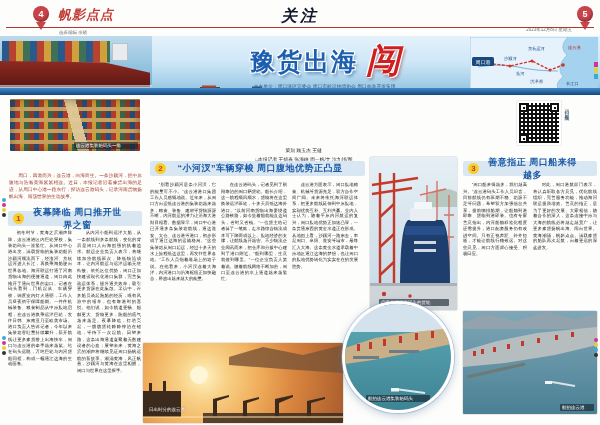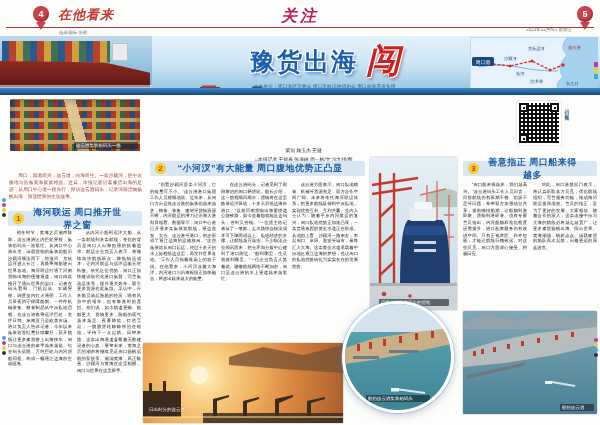--- a/index.html
+++ b/index.html
@@ -16,21 +16,21 @@
   
   .hdr-rule{left:6px;top:27px;width:588px;border-top:1.5px solid #b5342f;}
   .pin{width:16px;height:16px;background:#c8444a;border-radius:50%;color:#fff;
        font-weight:bold;font-size:9px;display:flex;align-items:center;justify-content:center;
        box-shadow:inset -1px -2px 2px rgba(0,0,0,.25);}
   .pin-tail{width:0;height:0;border-left:5px solid transparent;border-right:5px solid transparent;
        border-top:8px solid #c8444a;}
   .masthead{font-family:"Liberation Serif",serif;font-style:italic;font-weight:bold;
        color:#c13c35;font-size:13px;letter-spacing:1px;}
   .sec-title{font-family:"Liberation Serif",serif;font-style:italic;font-weight:bold;
-       color:#be185d;font-size:16px;letter-spacing:3px;}
+       color:#0f172a;font-size:16px;letter-spacing:3px;}
   .muted{color:#777;}
   
   .banner{left:0;top:36px;width:600px;height:57px;overflow:hidden;
       background:linear-gradient(180deg,#e4f2fb 0%,#cfe7f7 45%,#aed4ec 75%,#8fc0de 100%);padding-left:20px;}
   .banner-bar{left:0;top:88px;width:600px;height:7px;
       background:linear-gradient(180deg,#4189c9,#16477e);}
   .btitle{font-weight:900;font-size:25px;color:#1c5fae;letter-spacing:2px;
       text-shadow:1px 1px 0 #fff,-1px -1px 0 #fff,1px -1px 0 #fff,-1px 1px 0 #fff,2px 3px 3px rgba(20,70,130,.45);}
   .btitle-red{font-family:"Liberation Serif",serif;font-weight:900;font-style:italic;font-size:34px;
       color:#cf1f1f;line-height:.8;
@@ -68,21 +68,21 @@
 </style>
 </head>
 <body>
 
 <div class="page">
 
   <div class="abs" style="left:33px;top:6px;">
     <div class="pin">4</div>
     <div class="pin-tail" style="margin-left:3px;"></div>
   </div>
-  <div class="abs masthead" style="left:58px;top:6px;">在他看来</div>
+  <div class="abs masthead" style="left:58px;top:6px;">帆影点点</div>
   <div class="abs muted" style="left:59px;top:20px;">
     <span class="cap">值班编辑 张晓</span>
   </div>
   <div class="abs sec-title" style="left:0;right:0;top:6px;text-align:center;">关注</div>
   <div class="abs muted" style="right:28px;top:17px;">
     <span class="cap" style="transform-origin:100% 50%;">2023年12月8日 星期五</span>
   </div>
   <div class="abs" style="left:577px;top:6px;">
     <div class="pin">5</div>
     <div class="pin-tail" style="margin-left:3px;"></div>
@@ -161,32 +161,32 @@
       <span class="cap">连云港集装箱码头一角</span>
     </div>
   </div>
 
   <div class="abs col intro" style="left:9px;top:172px;width:133px;height:37px;">
     <div class="m78">周口，因港而兴；连云港，向海而生。一条沙颍河，把中原腹地与浩瀚黄海紧紧相连。近日，本报记者沿着豫货出海的足迹，从周口中心港一路东行，探访连云港码头，记录河南货物扬帆出海、闯荡世界的生动故事。</div>
   </div>
 
   <div class="abs sec-band" style="left:8px;top:211px;width:134px;">
     <div class="sec-num">1</div>
-    <div class="sec-name">海河联运 周口推开世界之窗</div>
+    <div class="sec-name">夜幕降临 周口推开世界之窗</div>
   </div>
   <div class="abs col" style="left:8px;top:230px;width:64px;height:190px;">
     <div class="m72">初冬时节，黄海之滨潮声阵阵，连云港港区内巨轮穿梭，集装箱码头一派繁忙。从周口中心港出发，满载货物的集装箱船沿沙颍河顺流而下，经淮河、京杭运河进入长江，再换乘海船驶向世界各地。海河联运打通了河南货物出海的便捷通道，周口由此推开了通向世界的窗口。记者在码头看到，门机起落、车辆穿梭，调度室内灯火通明，工作人员昼夜值守保障船期。一件件机械装备、粮食制品从中原腹地启程，在连云港换乘远洋巨轮，发往日韩、东南亚乃至欧美市场。港口负责人告诉记者，今年以来集装箱吞吐量持续攀升，新开航线让更多豫货搭上出海快车，周口与连云港的牵手越来越紧。站在码头远眺，万吨巨轮与内河货船同框，构成一幅通江达海的生动画卷。</div>
   </div>
   <div class="abs col" style="left:77px;top:230px;width:64px;height:190px;">
     <div class="m72">从内河小船到远洋大船，从一条航线到多条航线，变化的背后是周口人向海图强的执着追求。航运企业负责人表示，将继续加密航线班次，降低物流成本，让内河航运与远洋运输无缝衔接。依托区位优势，周口正加快建设现代化港口集群，完善集疏运体系，提升通关效率，吸引更多货源在此集散。采访中，许多船员谈起跑船的经历，既有风浪中的艰辛，也有靠港时的喜悦。他们说，如今航道更畅、船舶更大、货物更多，跑船的底气越来越足。夜幕降临，灯塔亮起，一艘艘货轮静静停泊在锚地，等待下一次起航。回望来路，这条出海通道凝聚着无数建设者的心血；展望未来，黄海之滨的潮声将继续见证周口扬帆远航的新故事。潮涌黄海，风正帆悬，沙颍河与黄海在这里相拥，周口与世界在这里握手。</div>
   </div>
 
   <div class="abs sec-band" style="left:150px;top:161px;width:215px;">
     <div class="sec-num">2</div>
-    <div class="sec-name">“小河汊”有大能量 周口腹地优势正凸显</div>
+    <div class="sec-name">“小河汊”车辆穿梭 周口腹地优势正凸显</div>
   </div>
   <div class="abs col" style="left:150px;top:182px;width:66px;height:158px;">
     <div class="m72">“别看沙颍河是条小河汊，它的能量可不小。”连云港港口集团工作人员感慨地说。近年来，从周口方向运抵连云港的集装箱越来越多，粮食、装备、建材等货物源源不断，内河航运的潜力让沿海大港刮目相看。数据显示，周口中心港已开通多条集装箱航线，通达淮安、太仓、连云港等港口，初步形成了通江达海的运输格局。“这些集装箱从周口起运，经过十多天的水上旅程抵达这里，再发往世界各地。”工作人员指着堆场上的箱子说。在他看来，小河汊连着大海洋，内河港口与沿海枢纽正加快融合，释放出越来越大的能量。</div>
   </div>
   <div class="abs col" style="left:221px;top:182px;width:66px;height:158px;">
     <div class="m72">在连云港码头，记者见到了刚刚靠泊的周口籍货轮。船长介绍，这一航程顺风顺水，货物将在这里换装远洋班轮，十多天后抵达海外港口。“以前河南货物出海要绕道公路铁路，如今坐着船就能直达码头，省时又省钱。”一位货主给记者算了一笔账，走水路综合物流成本可下降两成以上。腹地经济的支撑，让航线越开越密。不少物流企业闻讯而来，把仓库和分拨中心建到了港口附近。“船到哪里，生意就做到哪里。”一位企业负责人笑着说。随着航线网络不断加密，周口至连云港的水上通道越来越繁忙。</div>
   </div>
   <div class="abs col" style="left:292px;top:182px;width:66px;height:124px;">
     <div class="m72">连云港方面表示，周口腹地粮食、机械等货源充足，双方合作空间广阔。未来将依托海河联运体系，把更多航线延伸到中原腹地，实现优势互补、互利共赢。业内人士认为，随着平原内河航运的复兴，周口腹地优势正加速凸显，一条贯通东西的黄金水道正在形成。从地图上看，沙颍河一路东去，串起周口、阜阳、淮安等城市，最终汇入大海。这条黄金水道承载着中原地区通江达海的梦想，也让周口的腹地优势转化为实实在在的发展胜势。</div>
   </div>

